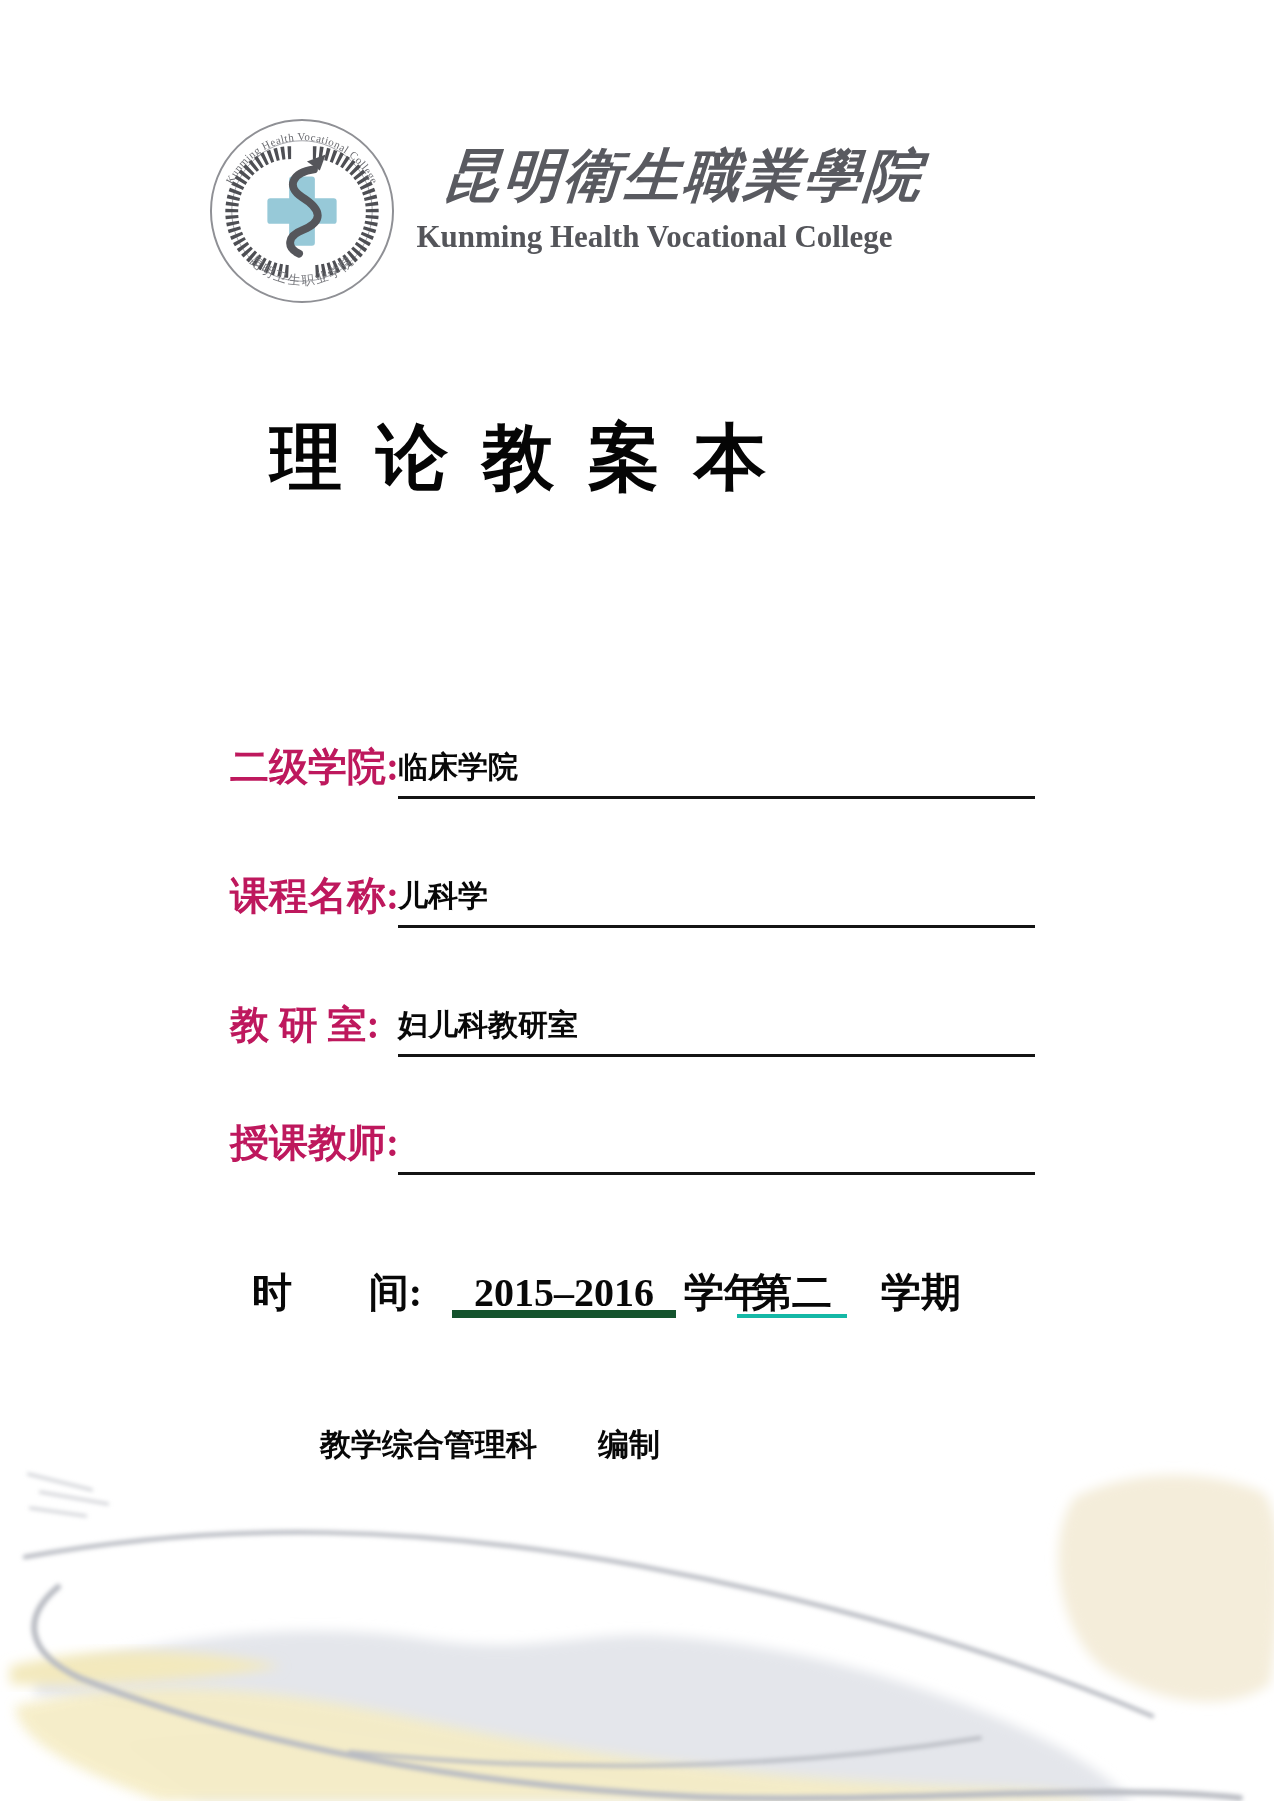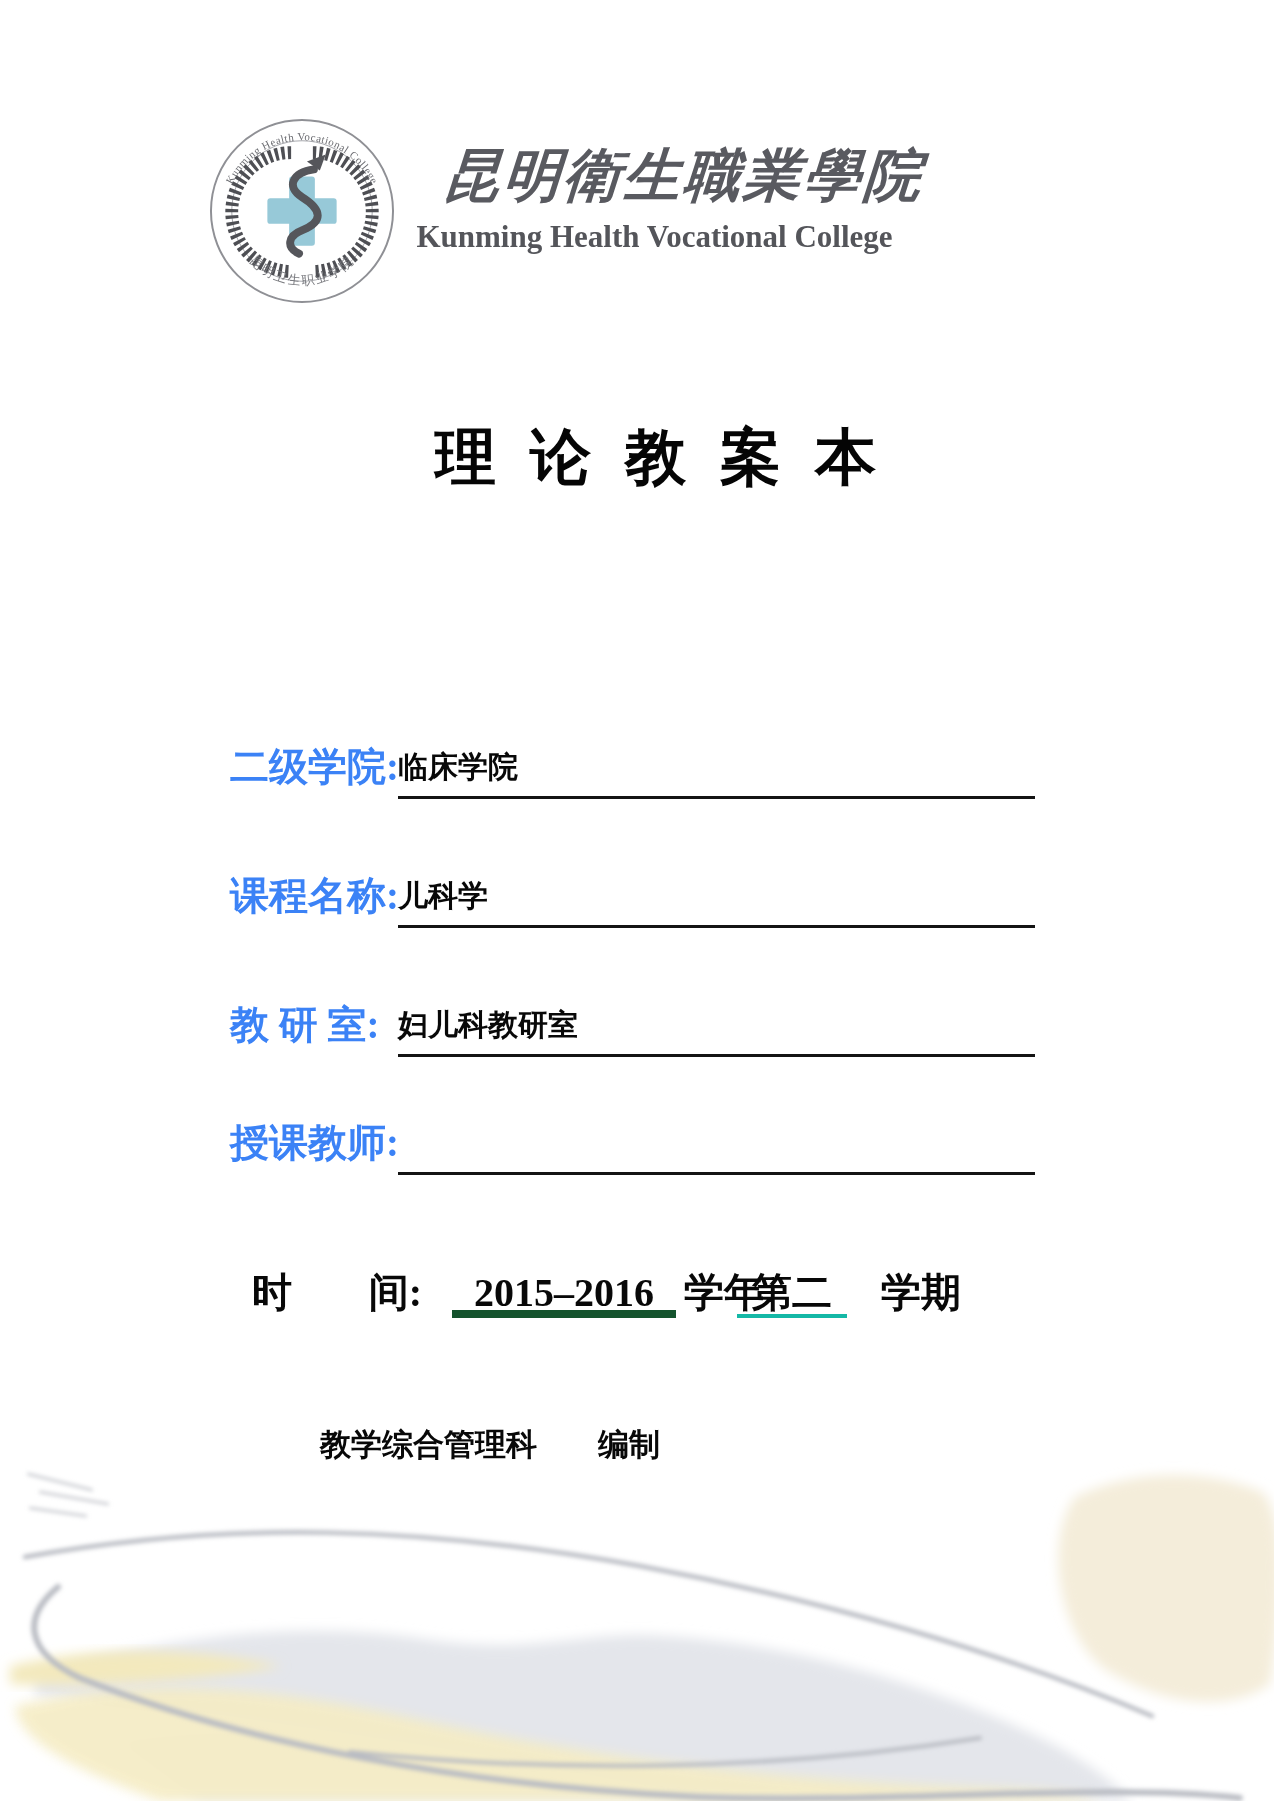--- a/index.html
+++ b/index.html
@@ -23,30 +23,30 @@
   }
   #english-title {
     left: 402px; top: 219px; width: 505px;
     font-size: 31px; font-weight: bold; color: #54555a;
     text-align: center; white-space: nowrap;
   }
 
   
   #main-title {
     left: 270px; top: 398px; width: 640px; height: 120px;
-    font-size: 61px; font-weight: bold; color: #050505;
-    letter-spacing: 34px; text-align: right; white-space: nowrap;
+    font-size: 72px; font-weight: bold; color: #050505;
+    letter-spacing: 34px; text-align: left; white-space: nowrap;
     line-height: 120px;
   }
 
   
   .form-row { position: absolute; left: 0; width: 1274px; height: 60px; }
   .form-row .label {
     position: absolute; left: 230px; top: 0; width: 170px;
-    font-size: 39px; font-weight: bold; color: #3b82f6; line-height: 50px;
+    font-size: 39px; font-weight: bold; color: #be185d; line-height: 50px;
     white-space: nowrap;
   }
   .form-row .value {
     position: absolute; left: 398px; top: 0; width: 404px;
     font-size: 30px; font-weight: bold; color: #080808; line-height: 50px;
     text-align: left; white-space: nowrap;
   }
   .form-row .underline {
     position: absolute; left: 398px; top: 54px; width: 637px; height: 0;
     border-bottom: 3px solid #141414;

